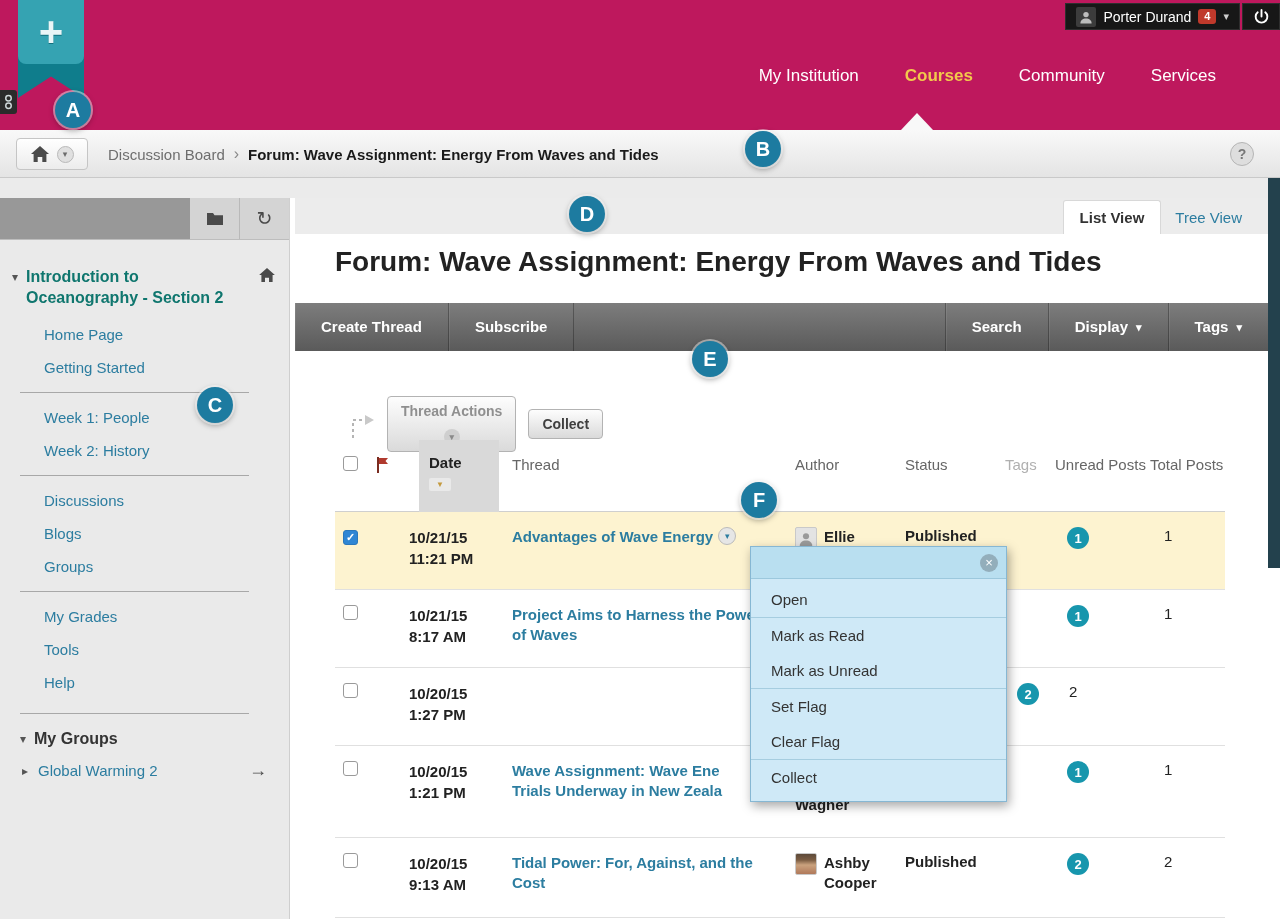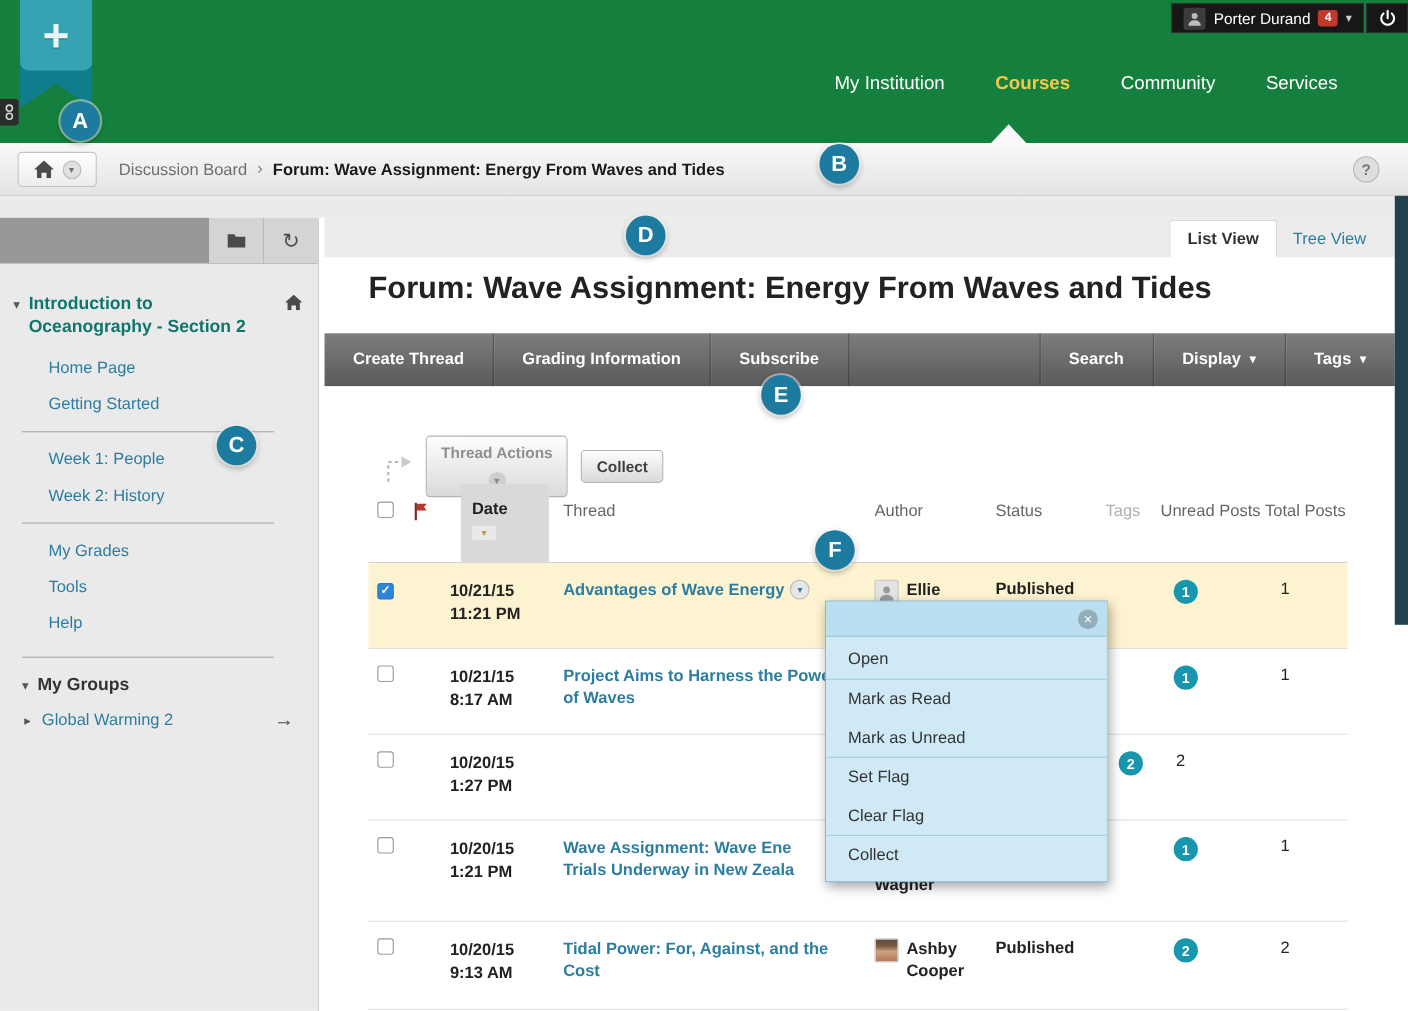--- a/index.html
+++ b/index.html
@@ -1,20 +1,20 @@
 <!DOCTYPE html>
 <html><head>
 <meta charset="utf-8">
 <style>
   * { margin:0; padding:0; box-sizing:border-box; }
   body { font-family:"Liberation Sans", sans-serif; background:#fff; }
   .page { position:relative; width:1280px; height:919px; overflow:hidden; background:#fff; }
 
   
-  .topbar { position:absolute; left:0; top:0; width:1280px; height:130px; background:#15803d; z-index:3; }
+  .topbar { position:absolute; left:0; top:0; width:1280px; height:130px; background:#be185d; z-index:3; }
   .link-chip { position:absolute; left:0; top:90px; width:17px; height:24px; background:#2b2b2b; border-radius:0 3px 3px 0; display:flex; align-items:center; justify-content:center; cursor:pointer; }
   .user-chip { position:absolute; top:3px; right:40px; height:27px; background:#171717; border:1px solid #2e2e2e; display:flex; align-items:center; gap:7px; padding:0 10px; cursor:pointer; }
   .uavatar { width:20px; height:20px; background:#3c3c3c; border-radius:2px; display:flex; align-items:center; justify-content:center; overflow:hidden; }
   .uname { color:#fff; font-size:14px; }
   .ubadge { background:#c0392b; color:#fff; font-size:11px; font-weight:bold; border-radius:3px; padding:2px 6px; line-height:1; }
   .ucaret { color:#cfcfcf; font-size:11px; }
   .power-chip { position:absolute; top:3px; right:0; width:38px; height:27px; background:#171717; border:1px solid #2e2e2e; display:flex; align-items:center; justify-content:center; cursor:pointer; }
   .tabs { position:absolute; right:64px; top:66px; display:flex; gap:46px; }
   .tab { color:#fff; font-size:17px; text-decoration:none; cursor:pointer; }
   .tab.active { color:#f2c94c; font-weight:bold; }
@@ -230,20 +230,31 @@
       <ul class="nav-group">
         <li>
             <a>Week 1: People</a>
           </li>
         <li>
             <a>Week 2: History</a>
           </li>
       </ul>
       <ul class="nav-group">
         <li>
+            <a>Discussions</a>
+          </li>
+        <li>
+            <a>Blogs</a>
+          </li>
+        <li>
+            <a>Groups</a>
+          </li>
+      </ul>
+      <ul class="nav-group">
+        <li>
             <a>My Grades</a>
           </li>
         <li>
             <a>Tools</a>
           </li>
         <li>
             <a>Help</a>
           </li>
       </ul>
       <div class="my-groups">
@@ -266,21 +277,20 @@
     <div class="card-band">
       <div class="view-toggle">
         <a class="view-list">List View</a>
         <a class="view-tree">Tree View</a>
       </div>
     </div>
     <h1 class="forum-title">Forum: Wave Assignment: Energy From Waves and Tides</h1>
 
     <div class="action-bar">
       <a class="ab-btn">Create Thread</a>
-      <a class="ab-btn">Grading Information</a>
       <a class="ab-btn">Subscribe</a>
       <div class="ab-spacer"></div>
       <a class="ab-btn ab-right">Search</a>
       <a class="ab-btn ab-right">
           <span>Display</span>
           <span class="ab-caret">▾</span>
         </a>
       <a class="ab-btn ab-right">
           <span>Tags</span>
           <span class="ab-caret">▾</span>

